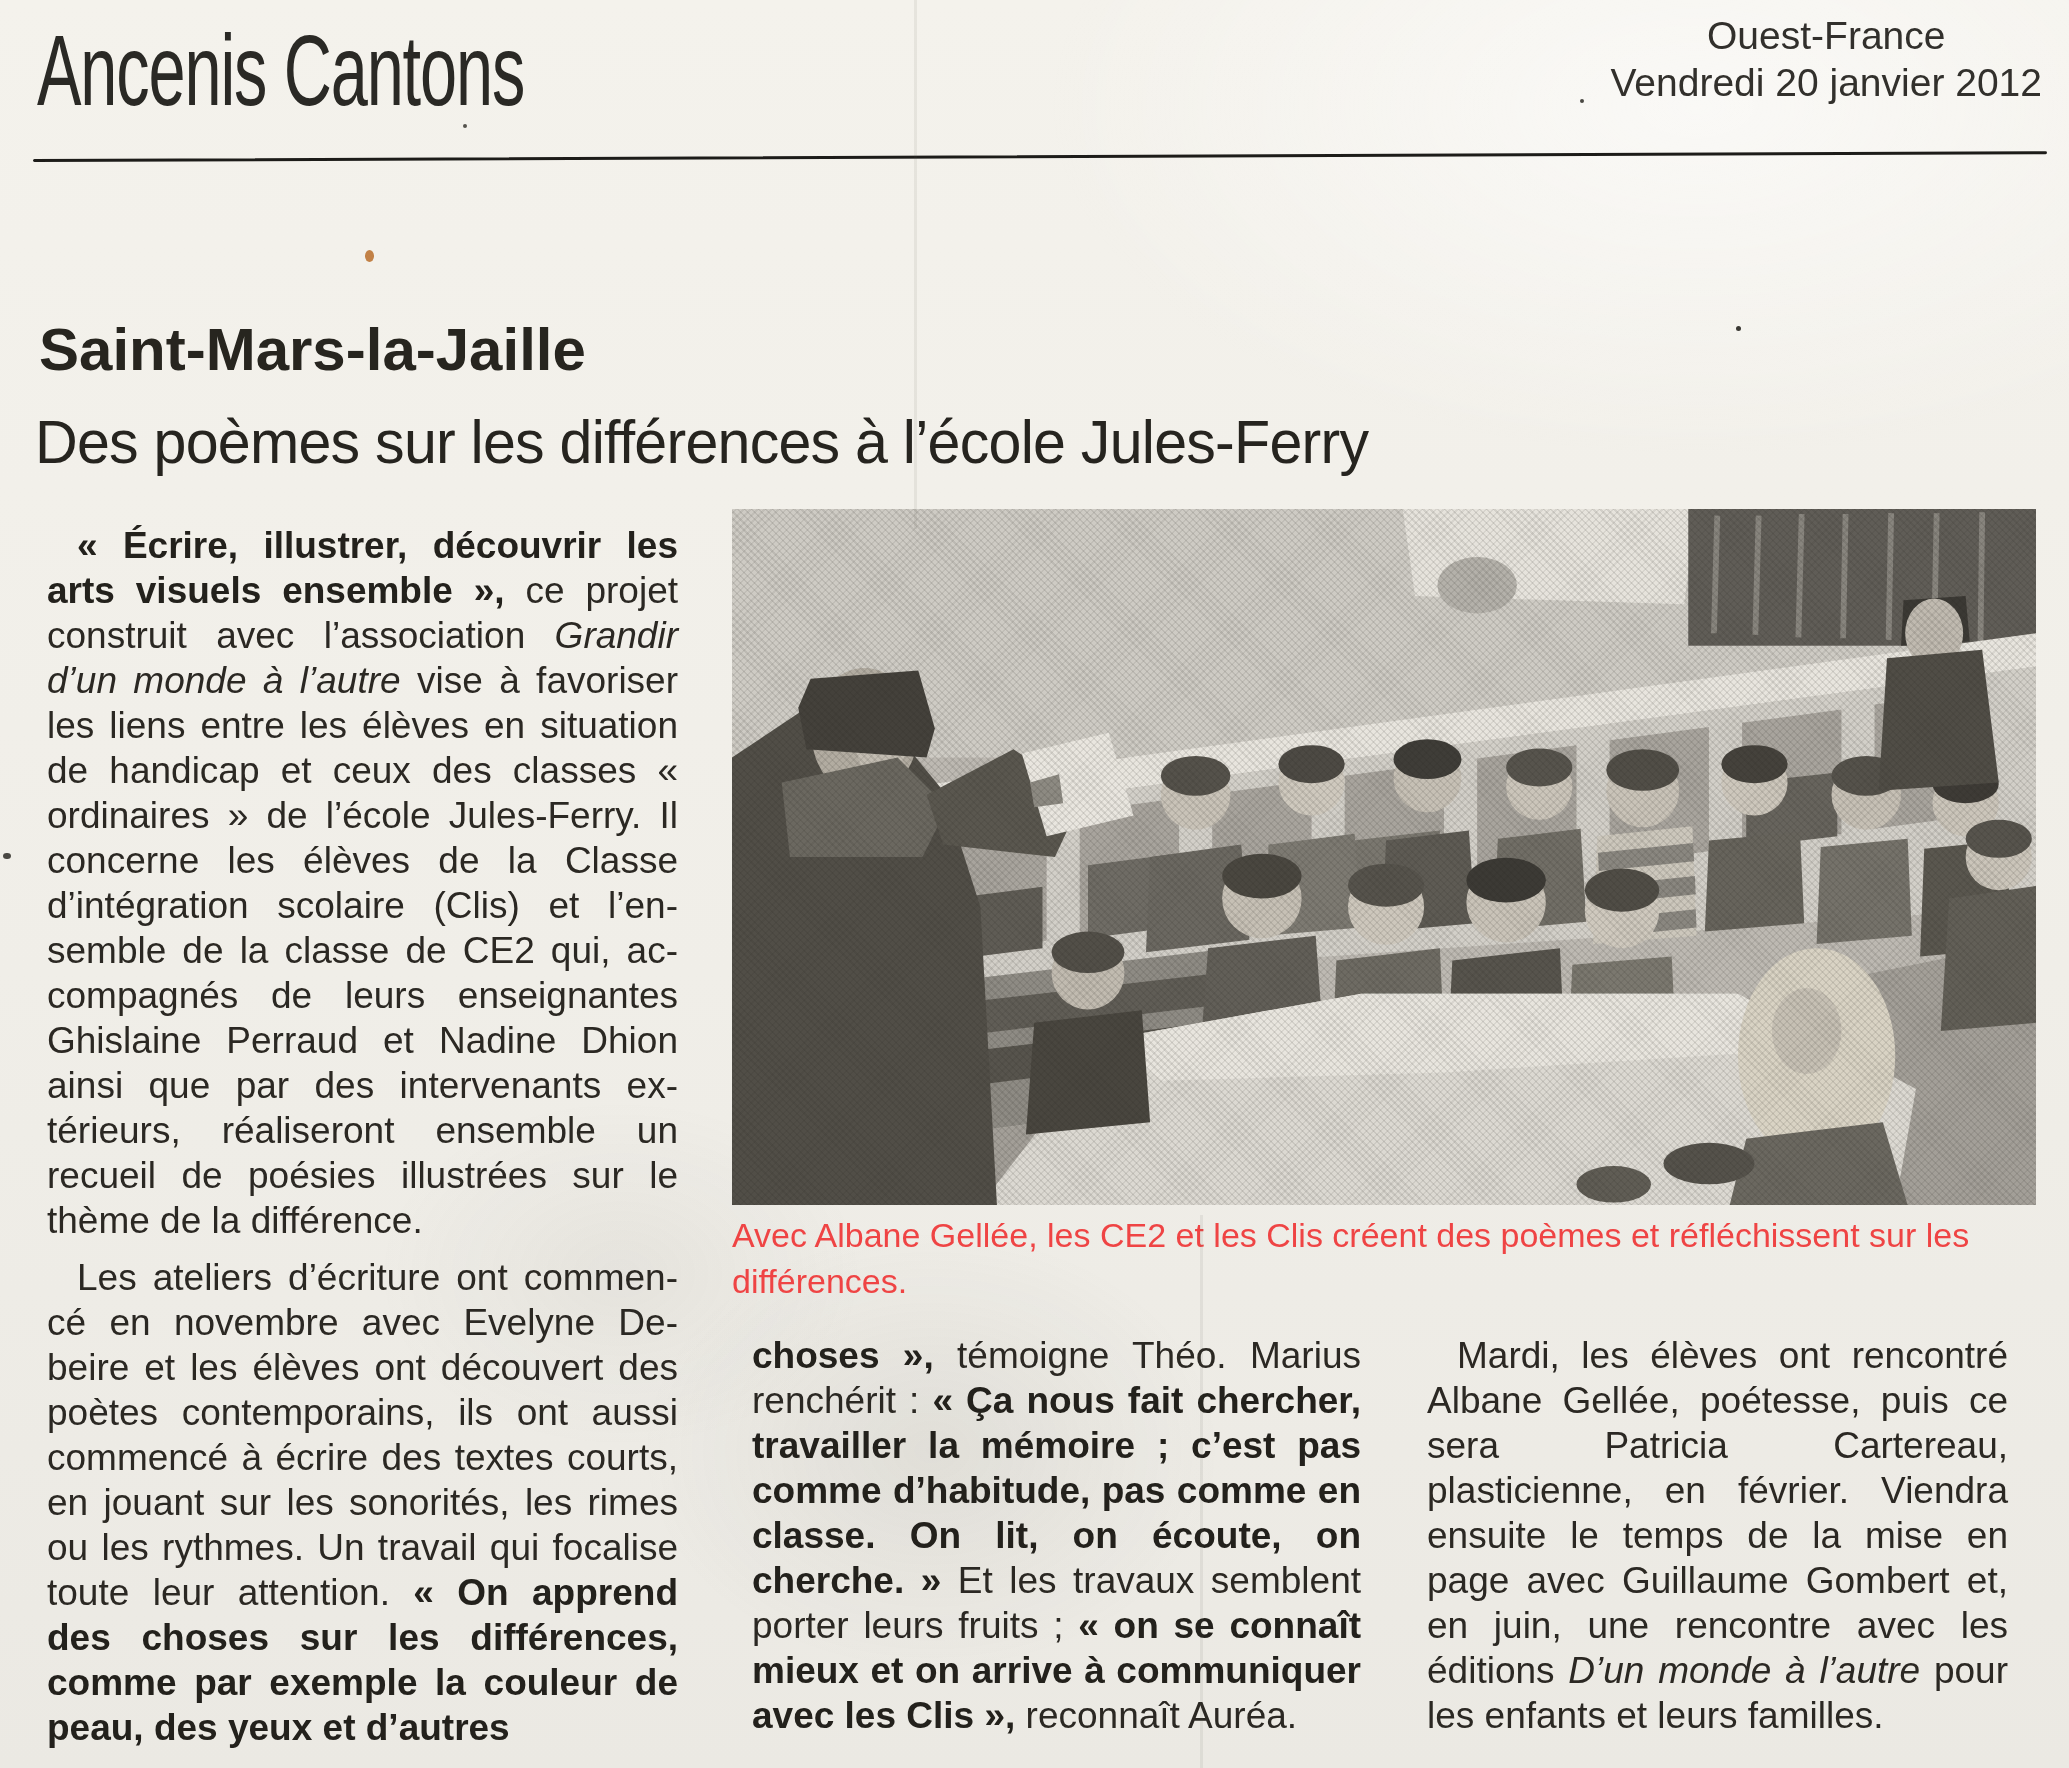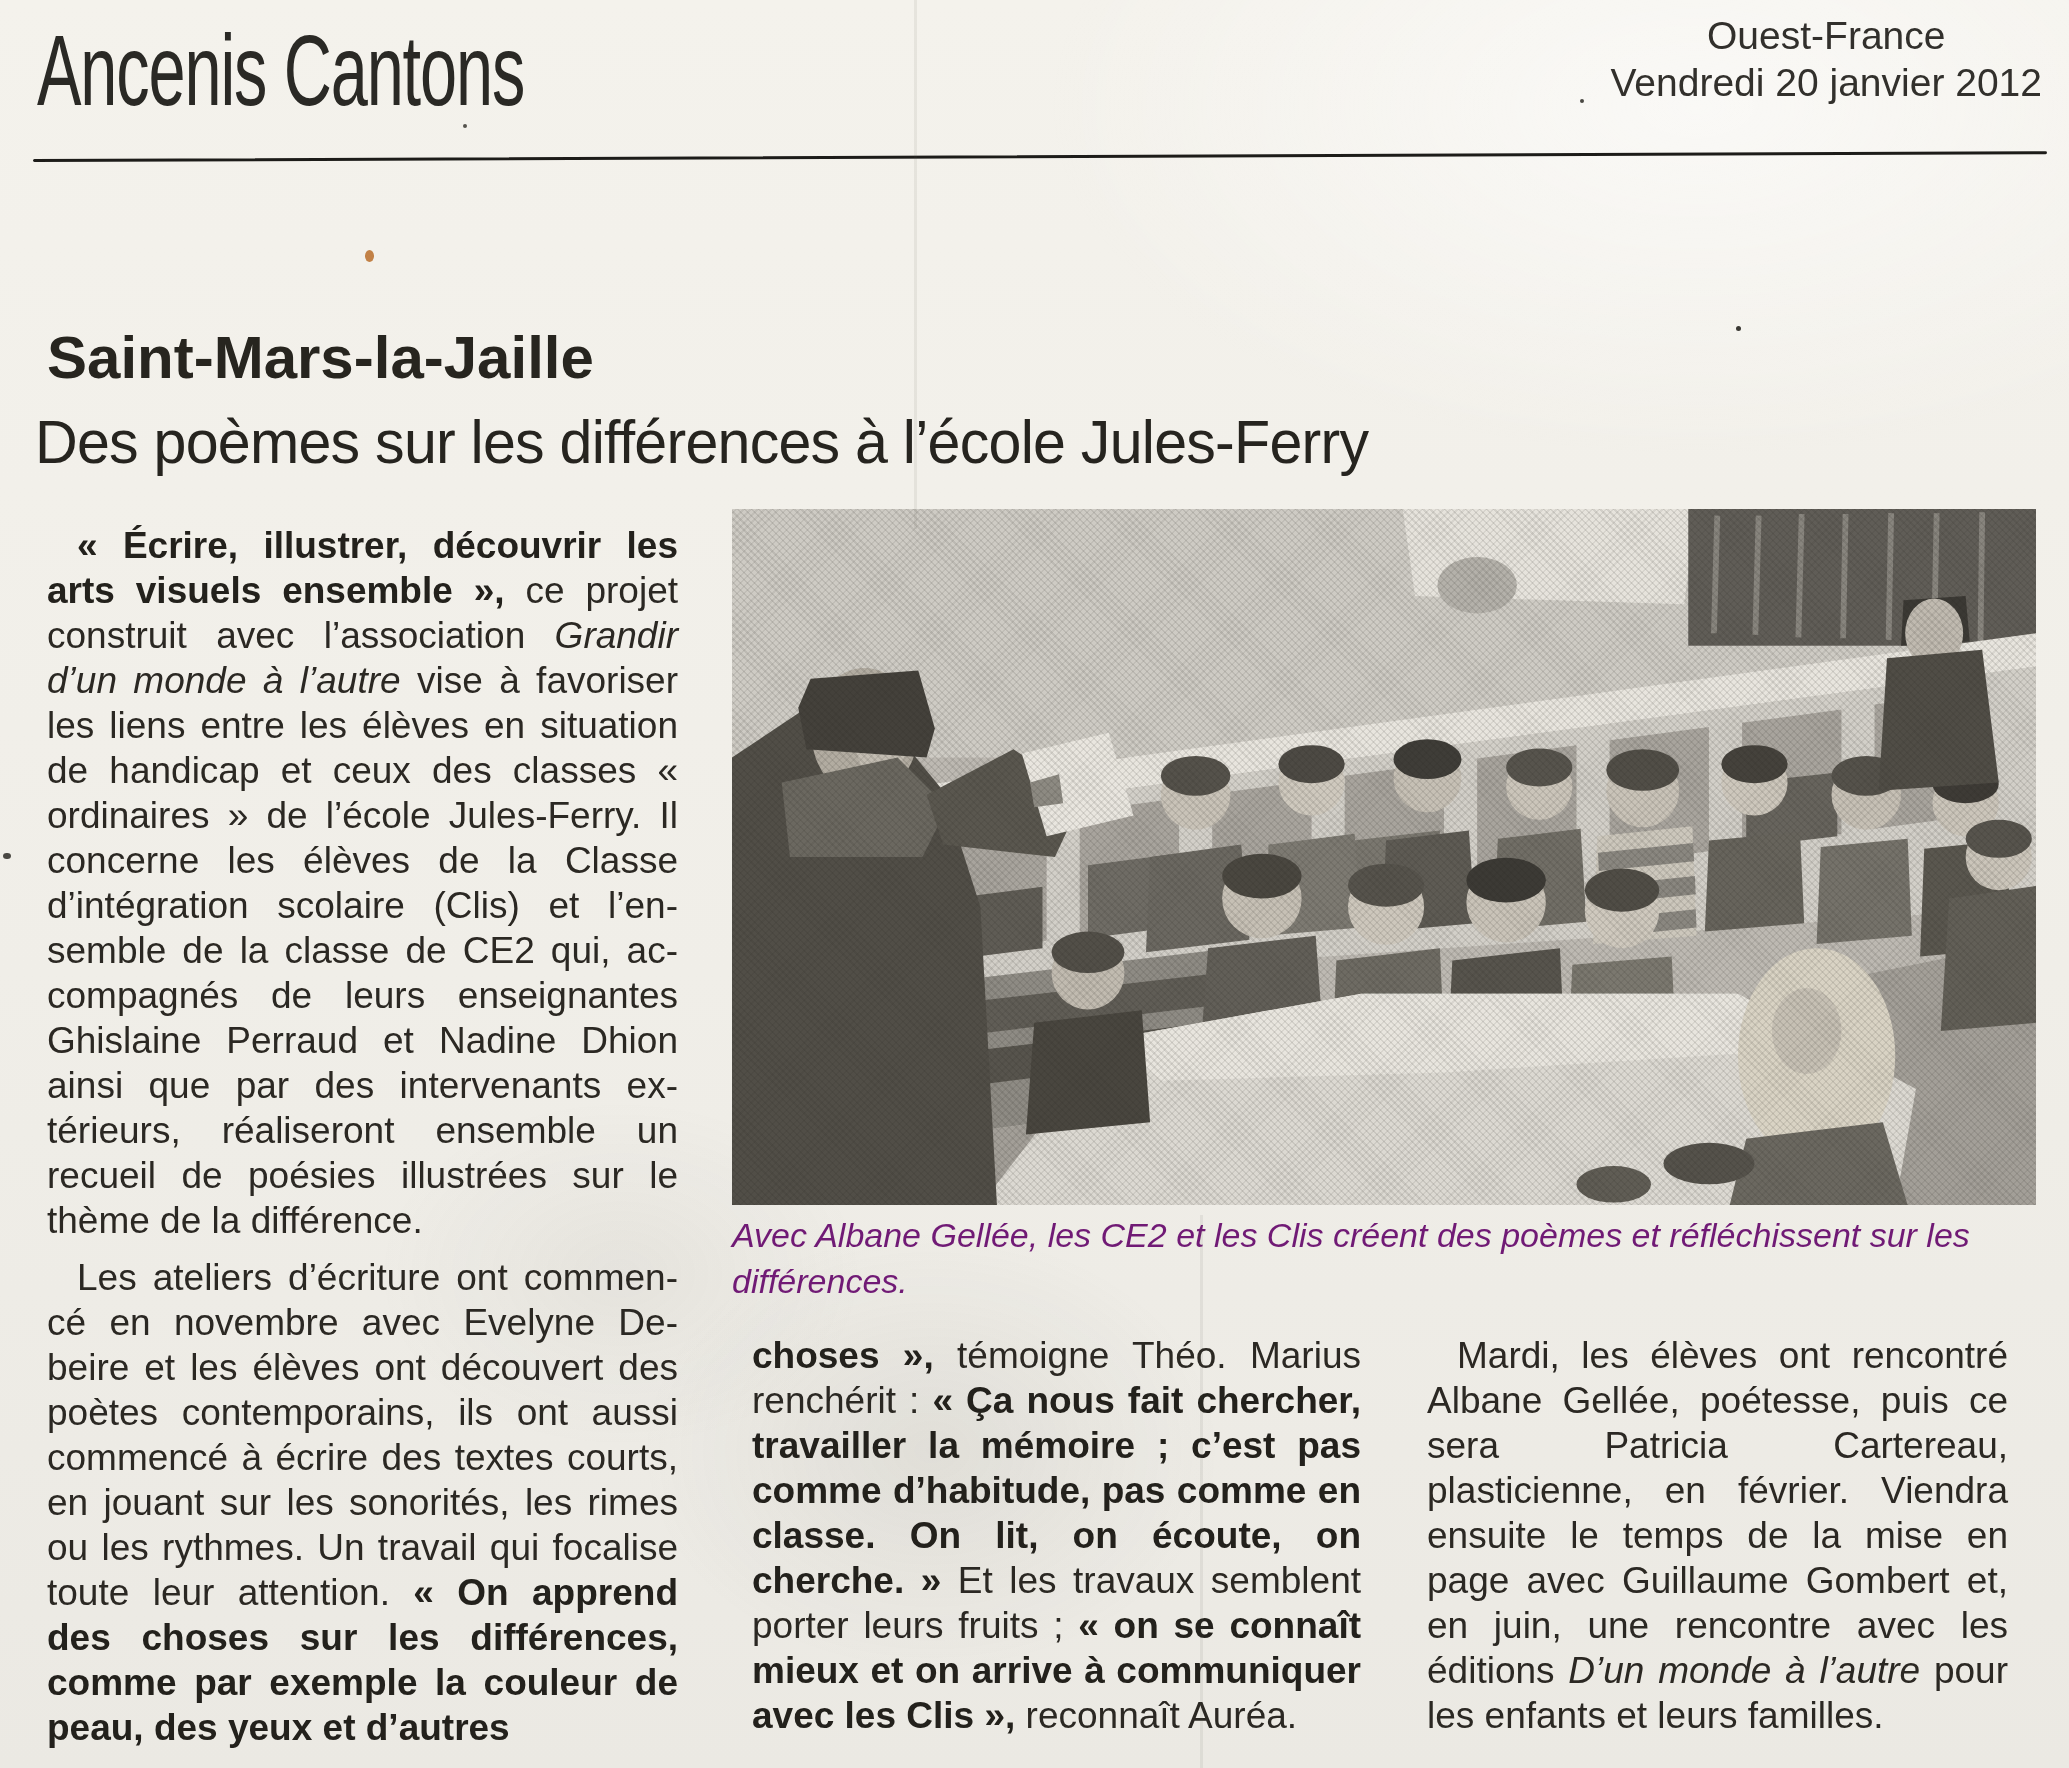--- a/index.html
+++ b/index.html
@@ -25,21 +25,21 @@
     position:absolute;right:28px;top:11.6px;text-align:center;
     font-size:39px;line-height:47px;color:#32302c;
   }
   .header-rule{
     position:absolute;left:33px;right:23px;top:159px;height:3.3px;
     background:#1d1c19;transform:rotate(-.22deg);transform-origin:left center;
     border-radius:1.7px;
   }
   
   .locality{
-    position:absolute;left:35px;top:311px;margin:12px;
+    position:absolute;left:35px;top:311px;margin:4px;
     font-size:60px;font-weight:700;color:#27251f;white-space:nowrap;
   }
   .headline{
     position:absolute;left:35px;top:407px;margin:0;
     font-size:61px;font-weight:400;letter-spacing:-0.8px;color:#26241f;
     transform:scaleX(.97);transform-origin:left top;white-space:nowrap;
   }
   
   .col{position:absolute;font-size:37px;line-height:45px;color:#2b2823;}
   .col p{margin:12px;text-align:justify;hyphens:manual;}
@@ -53,21 +53,21 @@
   figure.photo{position:absolute;left:732px;top:509px;width:1304px;height:696px;margin:0;background:#bdb9b2;}
   figure.photo svg{display:block;width:100%;height:100%;}
   .photo-texture{
     position:absolute;left:732px;top:509px;width:1304px;height:696px;pointer-events:none;
     background-image:
       repeating-linear-gradient(45deg, rgba(35,33,28,.10) 0 1.7px, rgba(255,255,255,0) 1.7px 5px),
       repeating-linear-gradient(-45deg, rgba(35,33,28,.08) 0 1.7px, rgba(255,255,255,0) 1.7px 5px);
   }
   .caption{
     position:absolute;left:732px;top:1212px;width:1256px;
-    font-size:34px;line-height:46px;font-style:italic;color:#701a75;text-align:left;
+    font-size:34px;line-height:46px;color:#ef4444;text-align:left;
   }
 </style>
 </head>
 <body>
 
 <h1 class="section-title">Ancenis Cantons</h1>
 <div class="pub-info">
   <div>Ouest-France</div>
   <div>Vendredi 20 janvier 2012</div>
 </div>

